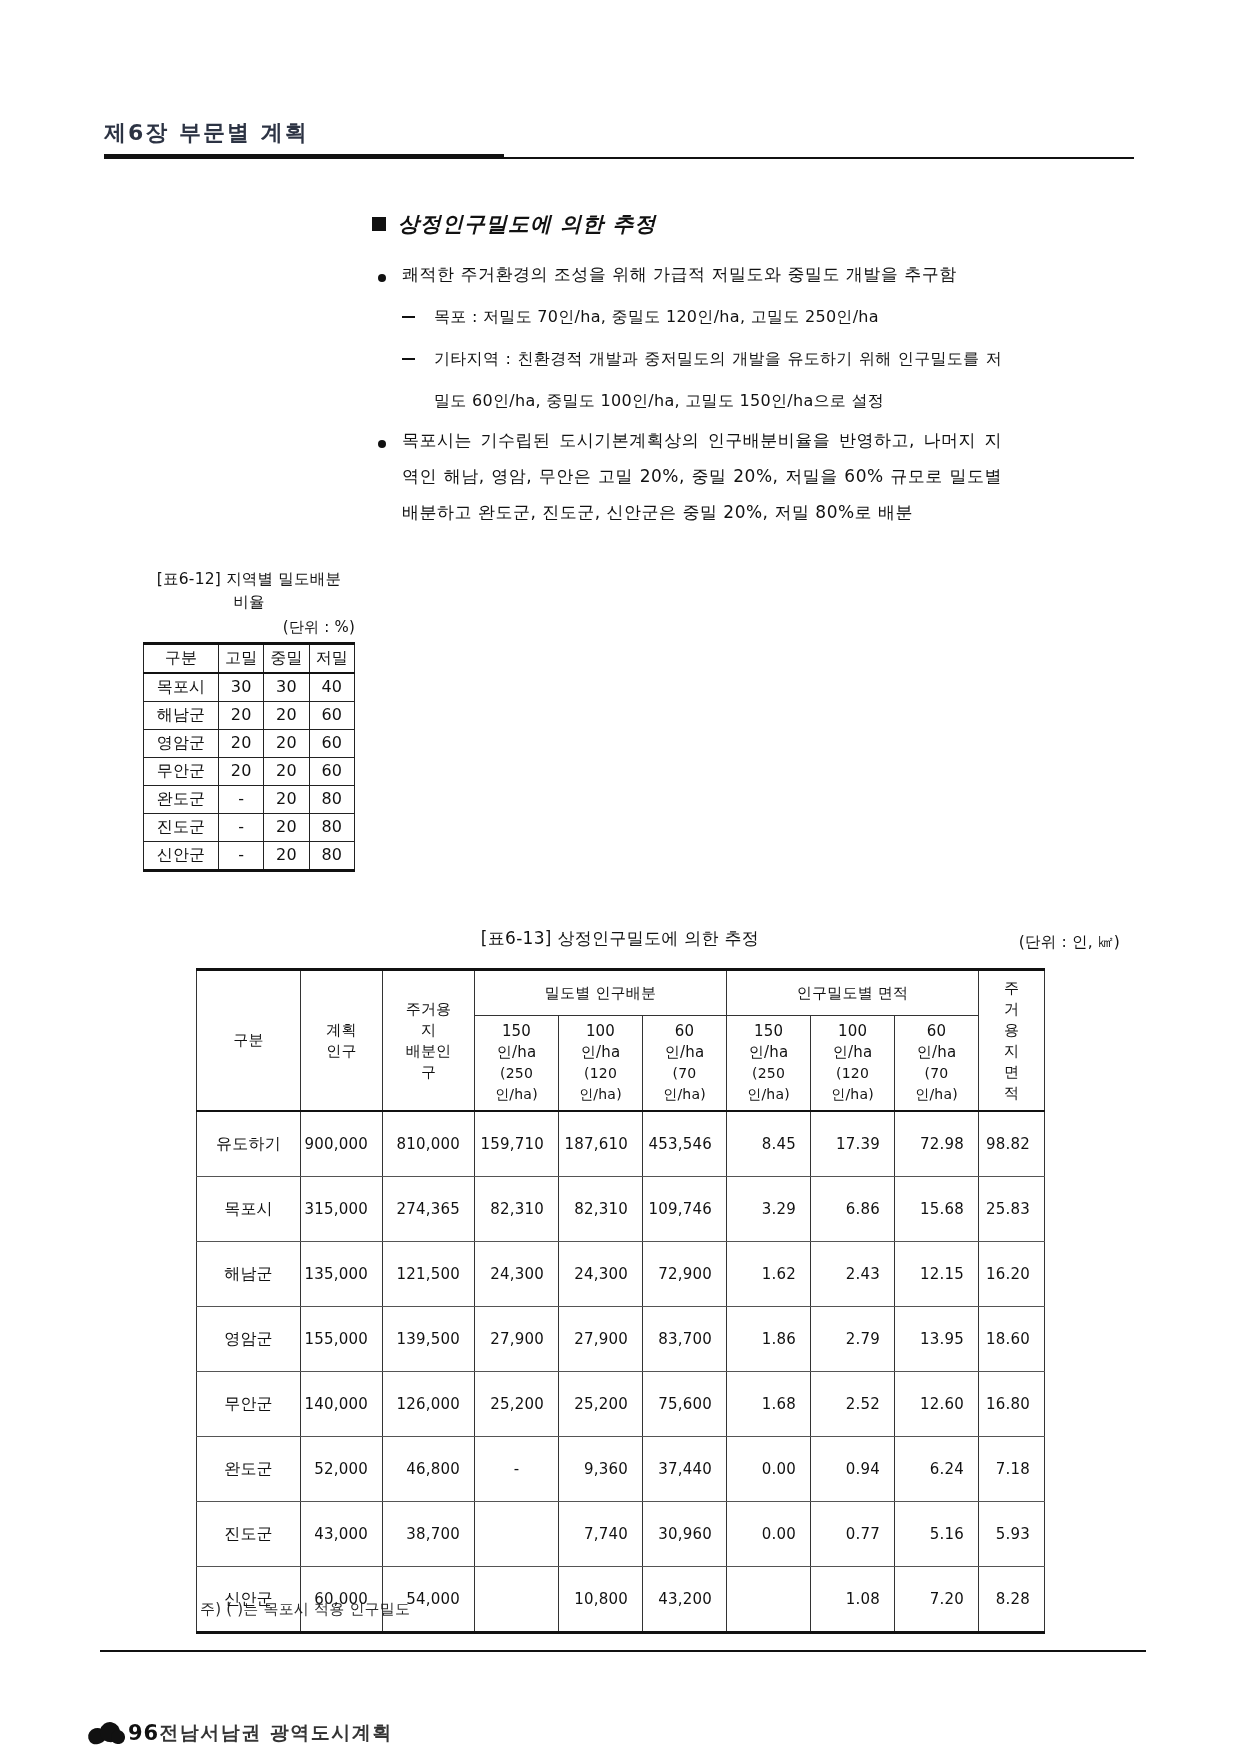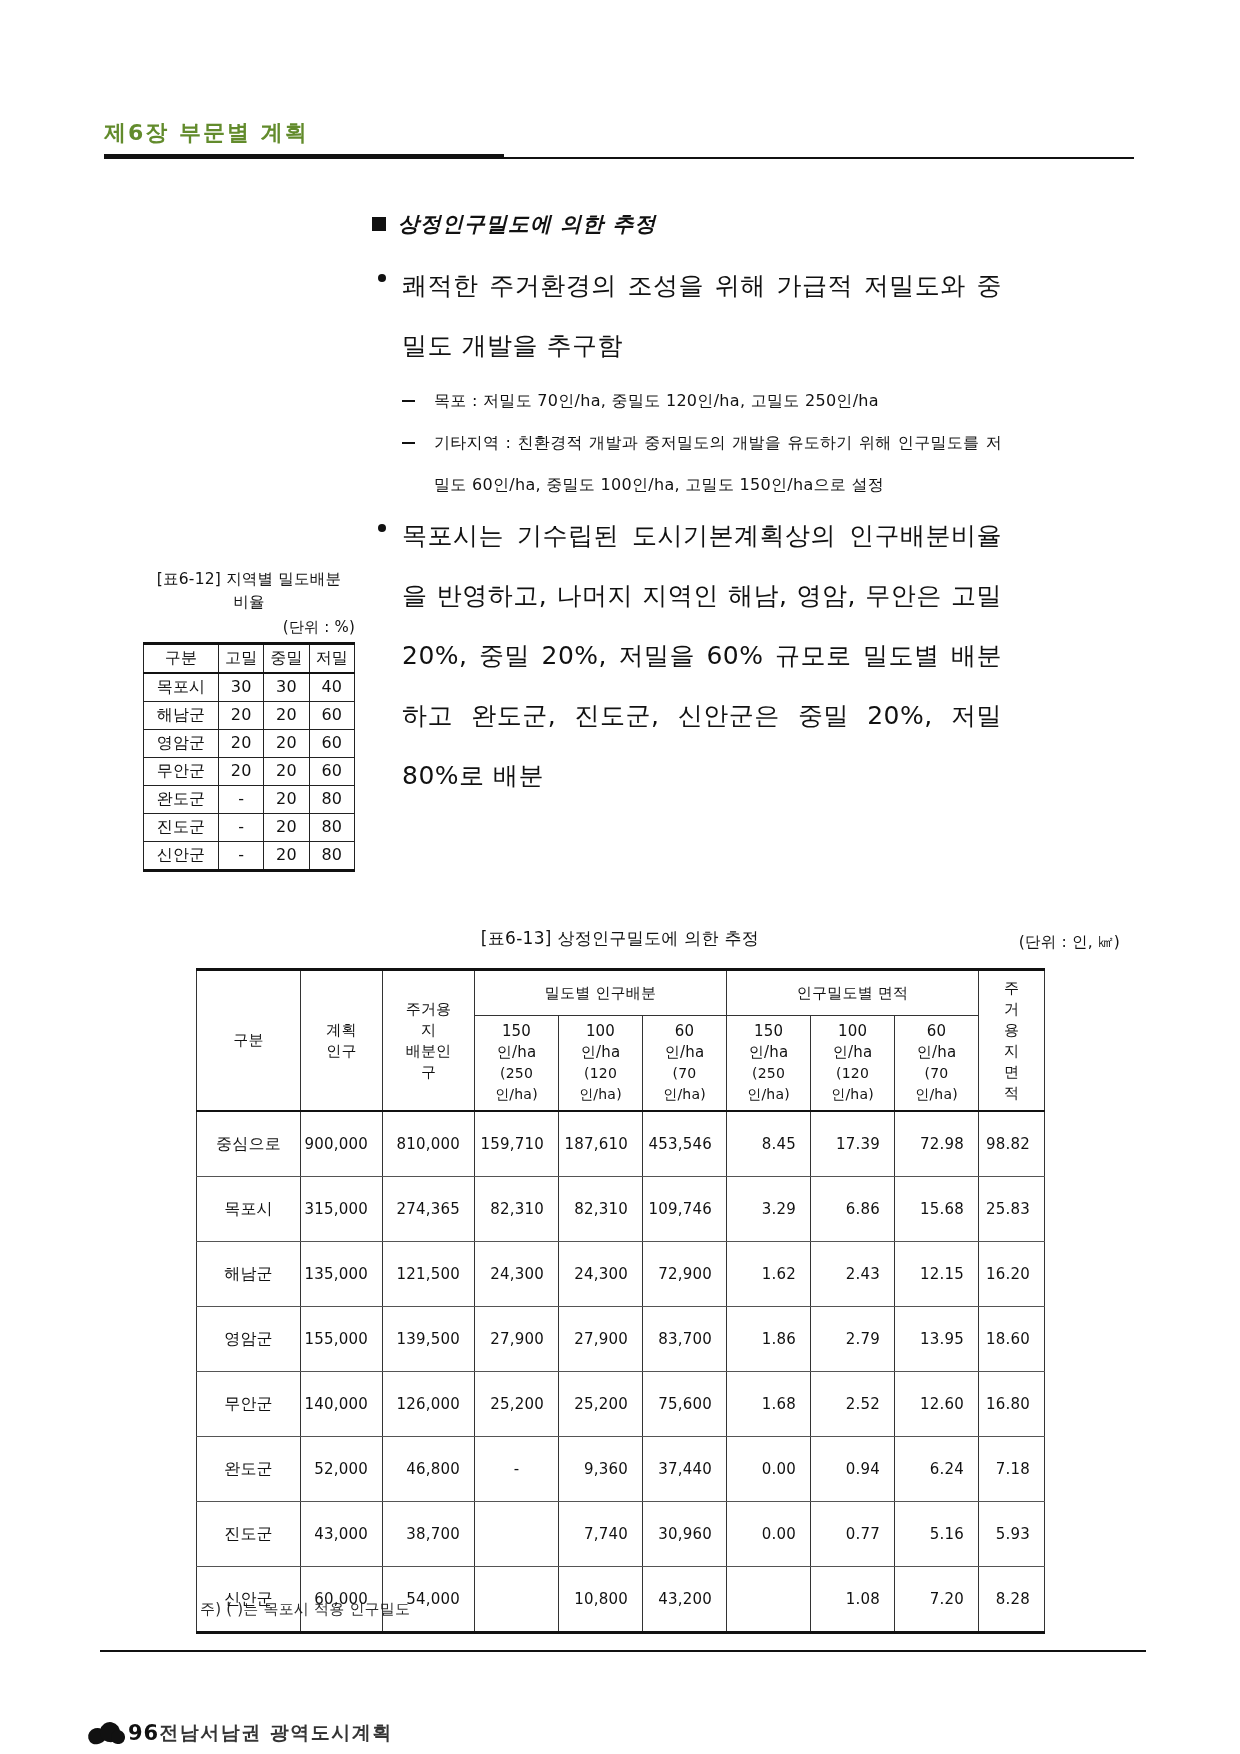--- a/index.html
+++ b/index.html
@@ -25,21 +25,21 @@
   .run-head {
     position: absolute;
     left: 104px;
     top: 118px;
     width: 1030px;
   }
   .run-head-text {
     font-size: 22px;
     font-weight: bold;
     letter-spacing: 2px;
-    color: #4d7c0f;
+    color: #0f172a;
     filter: blur(0.25px);
     opacity: .88;
   }
   .run-head-rule-thick {
     position: absolute;
     left: 0;
     top: 36px;
     width: 400px;
     height: 5px;
     background: #111;
@@ -74,22 +74,22 @@
   .sq-bullet {
     display: inline-block;
     width: 14px;
     height: 14px;
     background: #111;
     flex: none;
   }
 
   .lvl1 {
     position: relative;
-    font-size: 25px;
-    line-height: 60px;
+    font-size: 17px;
+    line-height: 36px;
     letter-spacing: .5px;
     padding-left: 30px;
     margin-bottom: 4px;
   }
   .lvl1 > .dot {
     position: absolute;
     left: 6px;
     top: 18px;
     width: 8px;
     height: 8px;
@@ -428,21 +428,21 @@
           </th>
           <th>
             <span class="h2line">60인/ha</span>
             <span class="smallparen">(70인/ha)</span>
           </th>
         </tr>
       </thead>
       <tbody>
 
         <tr>
-          <td class="name">중심으로</td>
+          <td class="name">유도하기</td>
           <td class="num">900,000</td>
           <td class="num">810,000</td>
           <td class="num">159,710</td>
           <td class="num">187,610</td>
           <td class="num">453,546</td>
           <td class="num">8.45</td>
           <td class="num">17.39</td>
           <td class="num">72.98</td>
           <td class="num">98.82</td>
         </tr>

